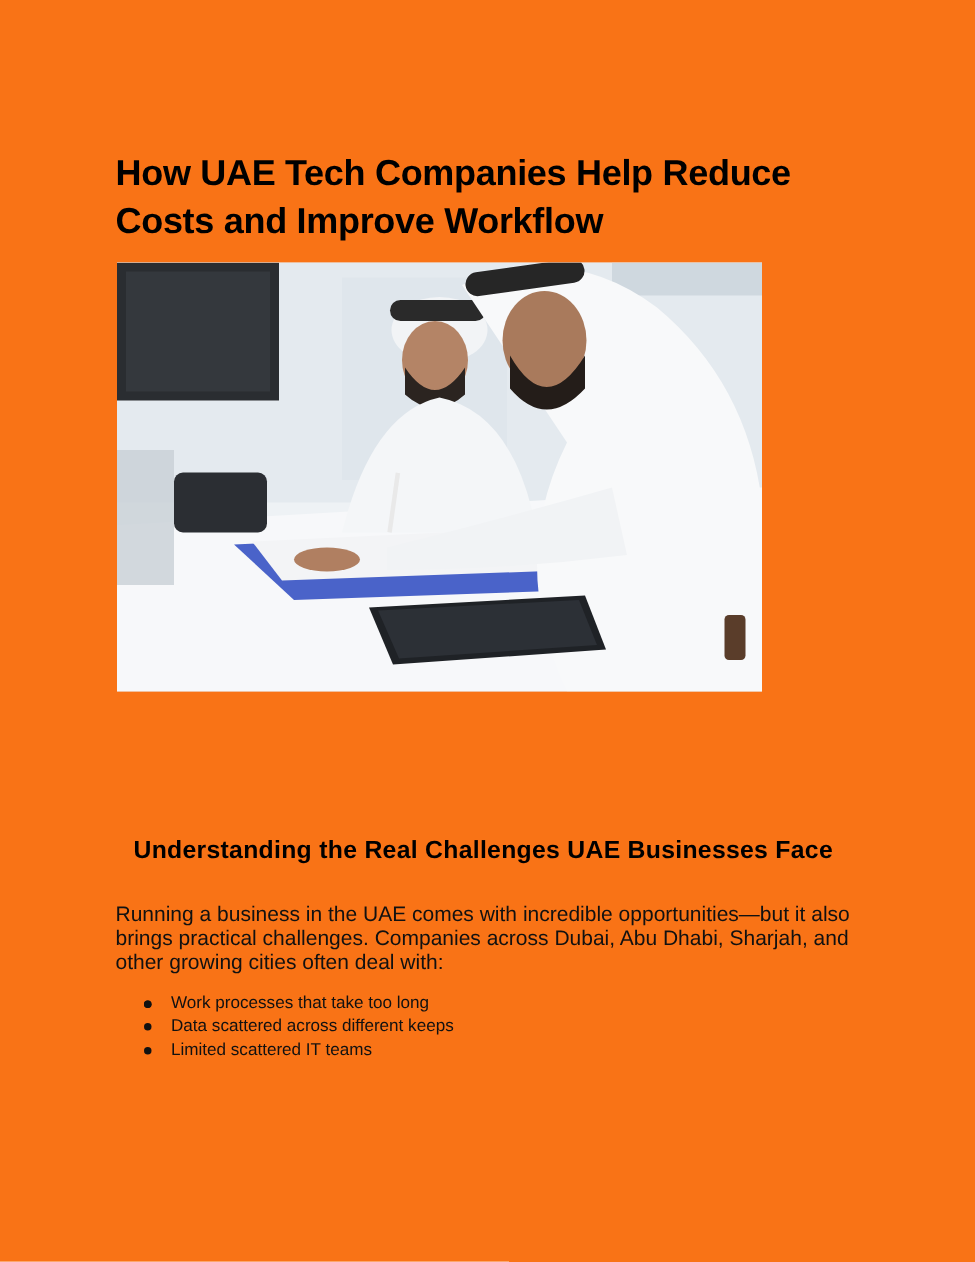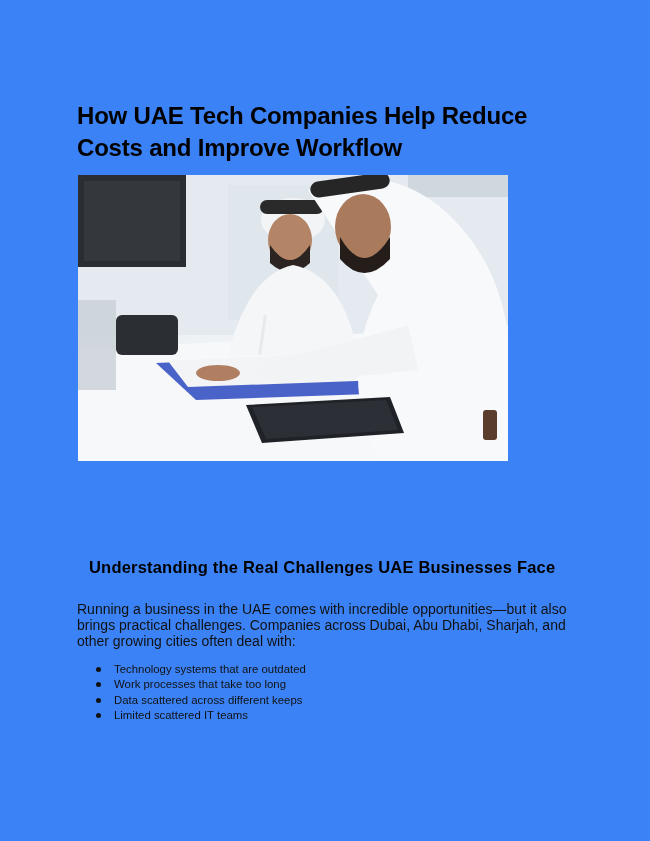--- a/index.html
+++ b/index.html
@@ -1,20 +1,20 @@
 <!DOCTYPE html>
 <html><head>
   <meta charset="utf-8">
   <style>
     html, body { margin: 0; padding: 0; background: #ffffff; }
     body {
       width: 650px; height: 841px; position: relative; overflow: hidden;
       font-family: "Liberation Sans", sans-serif; color: #000;
     }
-    .page { position: absolute; left: 0; top: 0; width: 650px; height: 841px; background: #3b82f6; }
+    .page { position: absolute; left: 0; top: 0; width: 650px; height: 841px; background: #f97316; }
     .title {
       position: absolute; left: 77px; top: 100px; width: 500px;
       font-size: 24px; font-weight: bold; line-height: 32px; margin: 0; letter-spacing: -0.2px;
     }
     .hero {
       position: absolute; left: 78px; top: 175px; width: 430px; height: 286px; overflow: hidden;
       background: #e9eef2;
     }
     .hero svg { display: block; width: 430px; height: 286px; }
     .intro {
@@ -86,19 +86,19 @@
       <polygon points="174,232 308,225 320,255 188,264" fill="#2c3036"></polygon>
     </svg>
   </div>
 
 
   <h2 class="h2">Understanding the Real Challenges UAE Businesses Face</h2>
 
   <p class="para">Running a business in the UAE comes with incredible opportunities—but it also brings practical challenges. Companies across Dubai, Abu Dhabi, Sharjah, and other growing cities often deal with:</p>
 
   <ul class="bullets">
-    <li><span class="dot"></span><span>Technology systems that are outdated</span></li>
+    <li><span class="dot"></span></li>
     <li><span class="dot"></span><span>Work processes that take too long</span></li>
     <li><span class="dot"></span><span>Data scattered across different keeps</span></li>
     <li><span class="dot"></span><span>Limited scattered IT teams</span></li>
   </ul>
 
 </div>
 
 </body></html>

